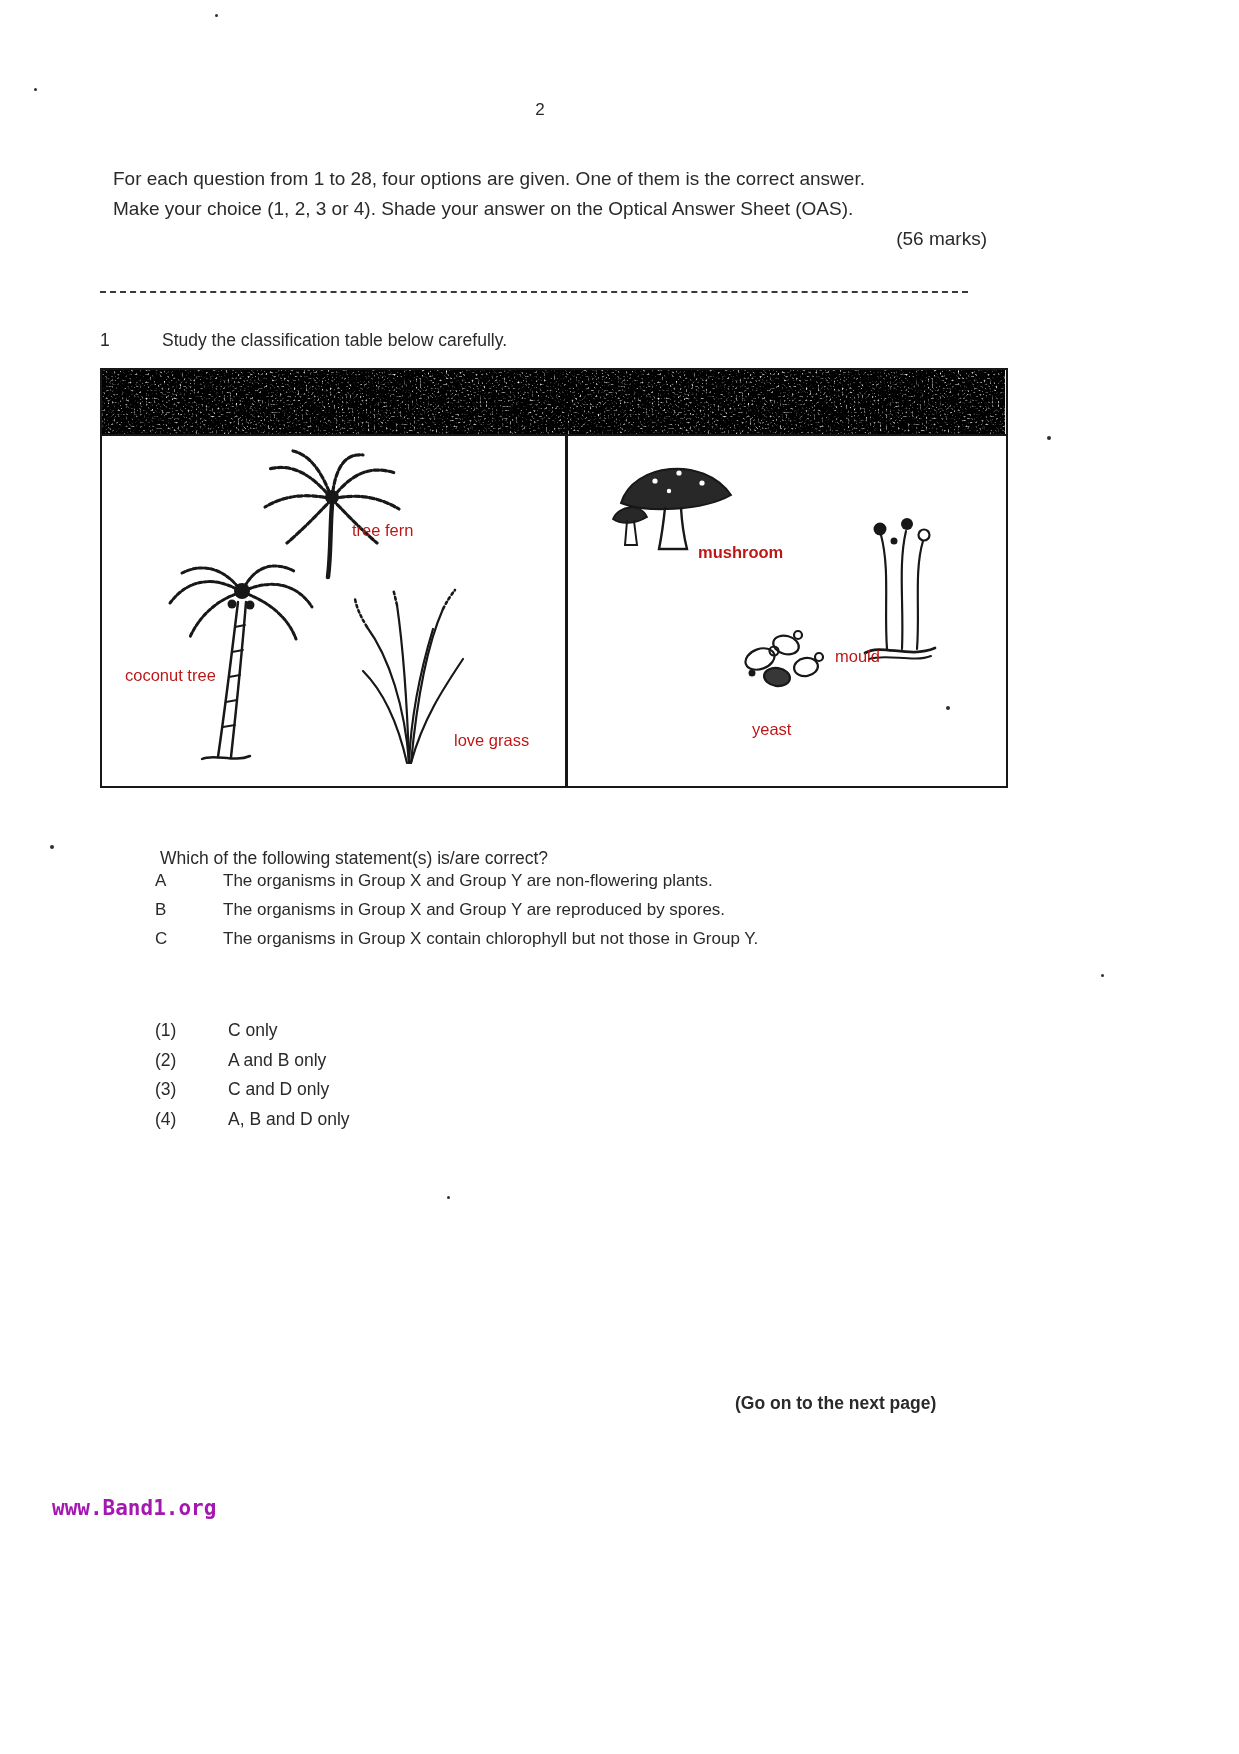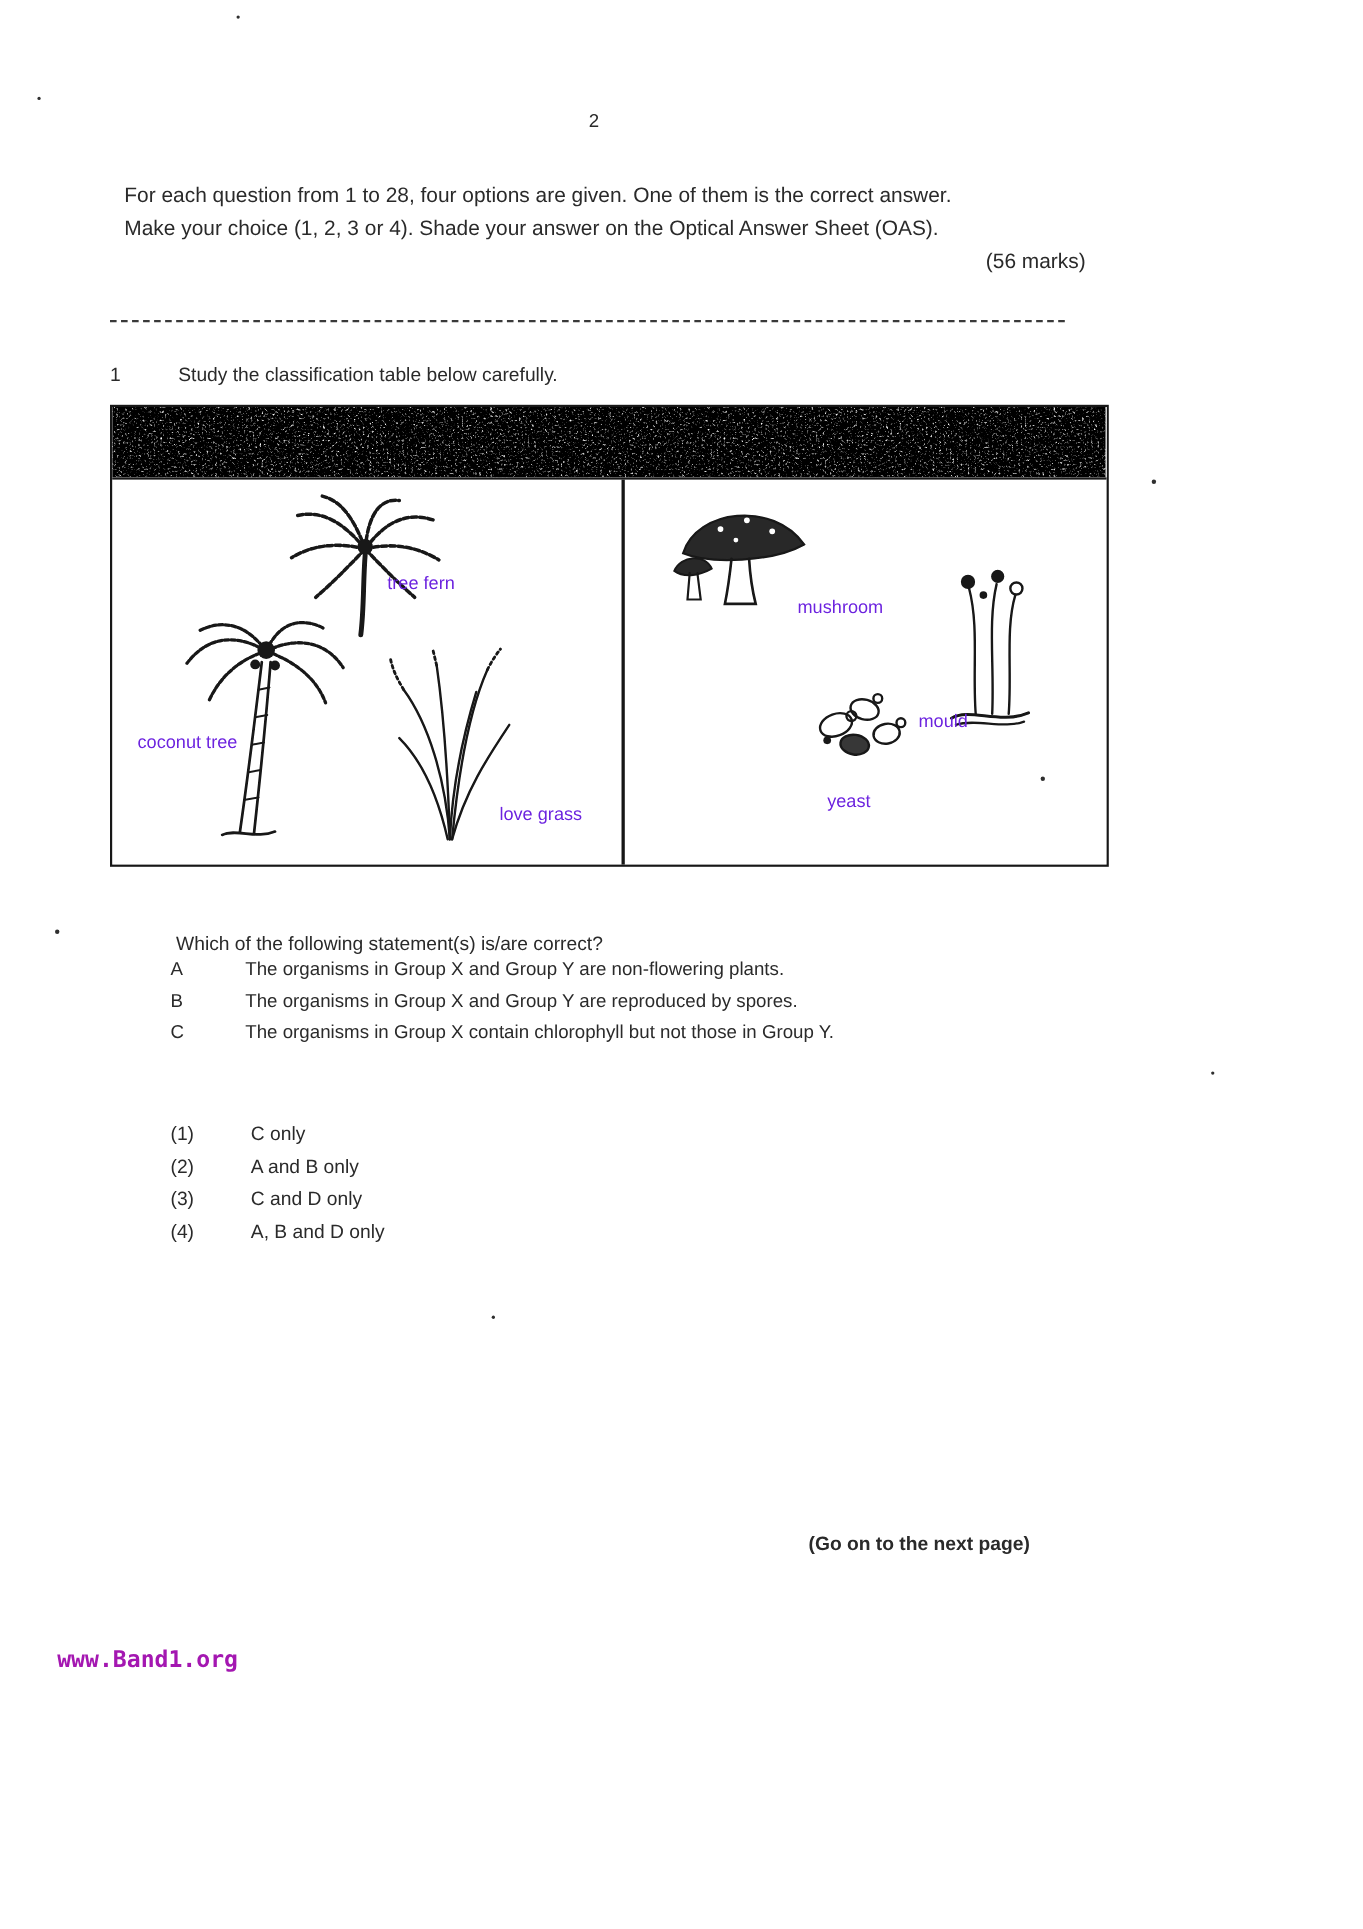--- a/index.html
+++ b/index.html
@@ -20,21 +20,21 @@
   .q-row { position:absolute; left:100px; top:330px; width:910px; font-size:17.5px; }
   .q-num { position:absolute; left:0; top:0; }
   .q-text { position:absolute; left:62px; top:0; }
 
   .class-table { position:absolute; left:100px; top:368px; width:908px; height:420px; border:2.5px solid #1c1c1c; background:#fff; }
   .table-header { position:absolute; left:0; top:0; width:100%; height:66px; border-bottom:2.5px solid #1c1c1c; overflow:hidden; background:#e9e9e9; }
   .table-header svg { display:block; }
   .col-divider { position:absolute; left:463px; top:66px; bottom:0; width:2.5px; background:#1c1c1c; }
 
   .drawing { position:absolute; }
-  .organism-label { position:absolute; font-size:16.5px; color:#6d28d9; white-space:nowrap; }
+  .organism-label { position:absolute; font-size:16.5px; color:#b91c1c; white-space:nowrap; }
 
   .sub-prompt { position:absolute; left:160px; top:848px; font-size:17.5px; }
 
   .statements { position:absolute; left:155px; top:866px; width:860px; font-size:17px; }
   .stmt-row { height:29px; line-height:29px; }
   .stmt-letter { display:inline-block; width:68px; }
 
   .options { position:absolute; left:155px; top:1016px; width:500px; font-size:17.5px; }
   .opt-row { height:29.5px; line-height:29.5px; }
   .opt-num { display:inline-block; width:73px; }
@@ -172,21 +172,21 @@
         <circle cx="52" cy="44" r="4.5"></circle>
         <circle cx="76" cy="28" r="4"></circle>
         <circle cx="97" cy="50" r="4"></circle>
         <circle cx="30" cy="66" r="3.5" fill="#1d1d1d" stroke="none"></circle>
       </g>
     </svg>
 
     <span class="organism-label" style="left:250px; top:151px;">tree fern</span>
     <span class="organism-label" style="left:23px; top:296px;">coconut tree</span>
     <span class="organism-label" style="left:352px; top:361px;">love grass</span>
-    <span class="organism-label" style="left:623px; top:173px;">mushroom</span>
+    <span class="organism-label" style="left:596px; top:173px;font-weight:bold;">mushroom</span>
     <span class="organism-label" style="left:733px; top:277px;">mould</span>
     <span class="organism-label" style="left:650px; top:350px;">yeast</span>
   </div>
 
   <div class="sub-prompt">Which of the following statement(s) is/are correct?</div>
 
   <div class="statements">
     <div class="stmt-row">
       <span class="stmt-letter">A</span><span>The organisms in Group X and Group Y are non-flowering plants.</span>
     </div>

